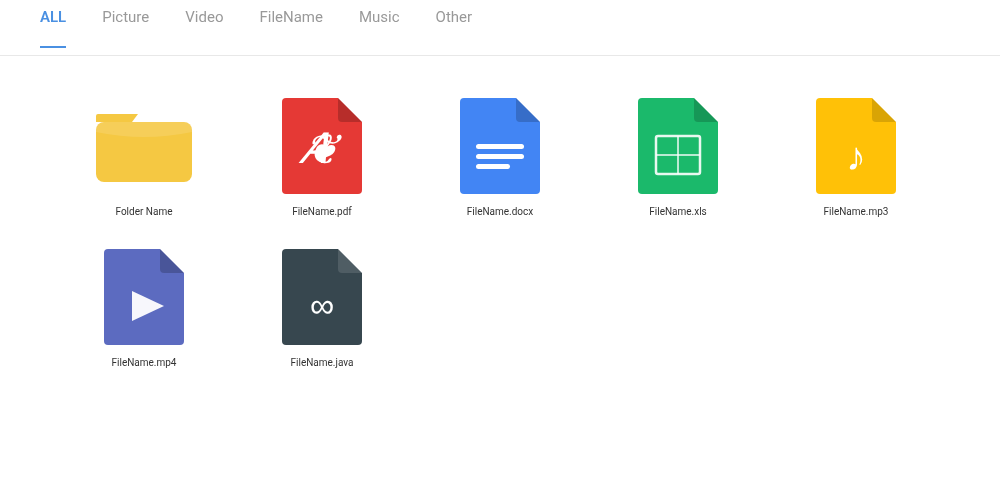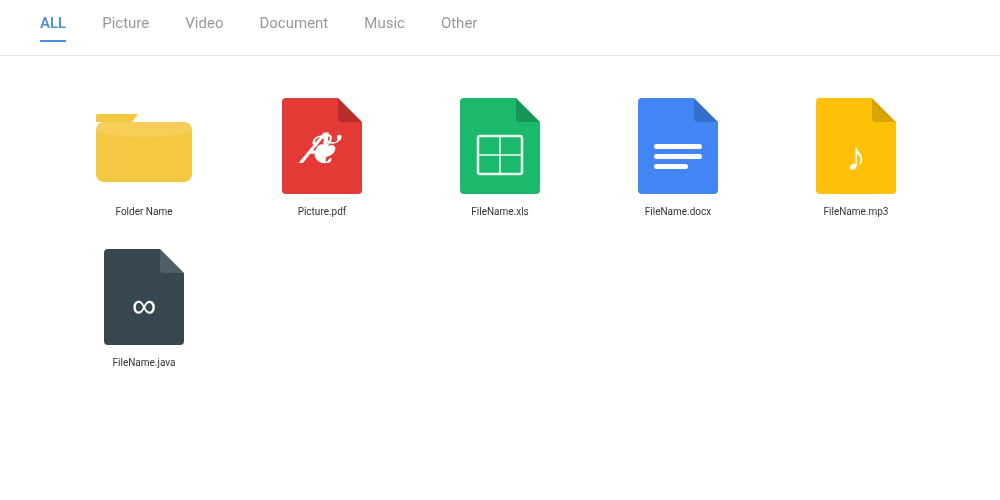--- a/index.html
+++ b/index.html
@@ -17,21 +17,21 @@
       align-items: center;
       padding: 0 40px;
       border-bottom: 1px solid #e8e8e8;
       height: 56px;
       gap: 36px;
     }
     .tab-item {
       font-size: 15px;
       color: #999;
       cursor: pointer;
-      padding-bottom: 8px;
+      padding-bottom: 20px;
       border-bottom: 2px solid transparent;
       font-weight: 400;
     }
     .tab-item.active {
       color: #4A90E2;
       border-bottom: 2px solid #4A90E2;
       font-weight: 600;
     }
 
     
@@ -66,21 +66,21 @@
       justify-content: center;
     }
   </style>
 </head>
 <body>
 
 <div class="tab-bar">
   <div class="tab-item active">ALL</div>
   <div class="tab-item">Picture</div>
   <div class="tab-item">Video</div>
-  <div class="tab-item">Document</div>
+  <div class="tab-item">FileName</div>
   <div class="tab-item">Music</div>
   <div class="tab-item">Other</div>
 </div>
 
 <div class="file-grid">
 
   <div class="file-item">
     <div class="icon-wrap">
       <svg width="100" height="85" viewBox="0 0 100 85">
 
@@ -101,64 +101,75 @@
         <path d="M56,0 L80,24 L60,24 Q56,24 56,20 Z" fill="rgba(0,0,0,0.2)"></path>
 
         <text x="40" y="66" text-anchor="middle" font-size="42" font-style="italic" font-family="serif" fill="white" font-weight="300">❦</text>
 
       </svg>
 
       <div style="position:absolute; top:0; left:0; width:80px; height:96px; display:flex; align-items:center; justify-content:center; padding-top:10px;">
         <span style="color:white; font-size:42px; font-style:italic; font-family:serif; font-weight:200; line-height:1;">𝐴</span>
       </div>
     </div>
-    <span class="file-label">Picture.pdf</span>
+    <span class="file-label">FileName.pdf</span>
+  </div>
+
+  <div class="file-item">
+    <div class="icon-wrap">
+      <svg width="80" height="96" viewBox="0 0 80 96">
+        <path d="M4,0 L56,0 L80,24 L80,92 Q80,96 76,96 L4,96 Q0,96 0,92 L0,4 Q0,0 4,0 Z" fill="#4285F4"></path>
+        <path d="M56,0 L80,24 L60,24 Q56,24 56,20 Z" fill="rgba(0,0,0,0.18)"></path>
+
+        <rect x="16" y="46" width="48" height="5" rx="2.5" fill="white"></rect>
+        <rect x="16" y="56" width="48" height="5" rx="2.5" fill="white"></rect>
+        <rect x="16" y="66" width="34" height="5" rx="2.5" fill="white"></rect>
+      </svg>
+    </div>
+    <span class="file-label">FileName.docx</span>
   </div>
 
   <div class="file-item">
     <div class="icon-wrap">
       <svg width="80" height="96" viewBox="0 0 80 96">
         <path d="M4,0 L56,0 L80,24 L80,92 Q80,96 76,96 L4,96 Q0,96 0,92 L0,4 Q0,0 4,0 Z" fill="#1BB96B"></path>
         <path d="M56,0 L80,24 L60,24 Q56,24 56,20 Z" fill="rgba(0,0,0,0.18)"></path>
 
         <line x1="40" y1="38" x2="40" y2="76" stroke="white" stroke-width="2" opacity="0.7"></line>
         <line x1="18" y1="57" x2="62" y2="57" stroke="white" stroke-width="2" opacity="0.7"></line>
         <rect x="18" y="38" width="44" height="38" rx="2" fill="none" stroke="white" stroke-width="2.5" opacity="0.9"></rect>
       </svg>
     </div>
     <span class="file-label">FileName.xls</span>
   </div>
 
-  <div class="file-item">
-    <div class="icon-wrap">
-      <svg width="80" height="96" viewBox="0 0 80 96">
-        <path d="M4,0 L56,0 L80,24 L80,92 Q80,96 76,96 L4,96 Q0,96 0,92 L0,4 Q0,0 4,0 Z" fill="#4285F4"></path>
-        <path d="M56,0 L80,24 L60,24 Q56,24 56,20 Z" fill="rgba(0,0,0,0.18)"></path>
-
-        <rect x="16" y="46" width="48" height="5" rx="2.5" fill="white"></rect>
-        <rect x="16" y="56" width="48" height="5" rx="2.5" fill="white"></rect>
-        <rect x="16" y="66" width="34" height="5" rx="2.5" fill="white"></rect>
-      </svg>
-    </div>
-    <span class="file-label">FileName.docx</span>
-  </div>
-
 
   <div class="file-item">
     <div class="icon-wrap">
       <svg width="80" height="96" viewBox="0 0 80 96">
         <path d="M4,0 L56,0 L80,24 L80,92 Q80,96 76,96 L4,96 Q0,96 0,92 L0,4 Q0,0 4,0 Z" fill="#FFC107"></path>
         <path d="M56,0 L80,24 L60,24 Q56,24 56,20 Z" fill="rgba(0,0,0,0.15)"></path>
 
         <text x="40" y="72" text-anchor="middle" font-size="40" fill="white">♪</text>
       </svg>
     </div>
     <span class="file-label">FileName.mp3</span>
   </div>
 
+  <div class="file-item">
+    <div class="icon-wrap">
+      <svg width="80" height="96" viewBox="0 0 80 96">
+        <path d="M4,0 L56,0 L80,24 L80,92 Q80,96 76,96 L4,96 Q0,96 0,92 L0,4 Q0,0 4,0 Z" fill="#5C6BC0"></path>
+        <path d="M56,0 L80,24 L60,24 Q56,24 56,20 Z" fill="rgba(0,0,0,0.2)"></path>
+
+        <polygon points="28,42 28,72 60,57" fill="white" opacity="0.95"></polygon>
+      </svg>
+    </div>
+    <span class="file-label">FileName.mp4</span>
+  </div>
 
 
 
   <div class="file-item">
     <div class="icon-wrap">
       <svg width="80" height="96" viewBox="0 0 80 96">
         <path d="M4,0 L56,0 L80,24 L80,92 Q80,96 76,96 L4,96 Q0,96 0,92 L0,4 Q0,0 4,0 Z" fill="#37474F"></path>
         <path d="M56,0 L80,24 L60,24 Q56,24 56,20 Z" fill="rgba(255,255,255,0.12)"></path>
 
         <text x="40" y="68" text-anchor="middle" font-size="34" fill="white" font-family="sans-serif" font-weight="300">∞</text>

